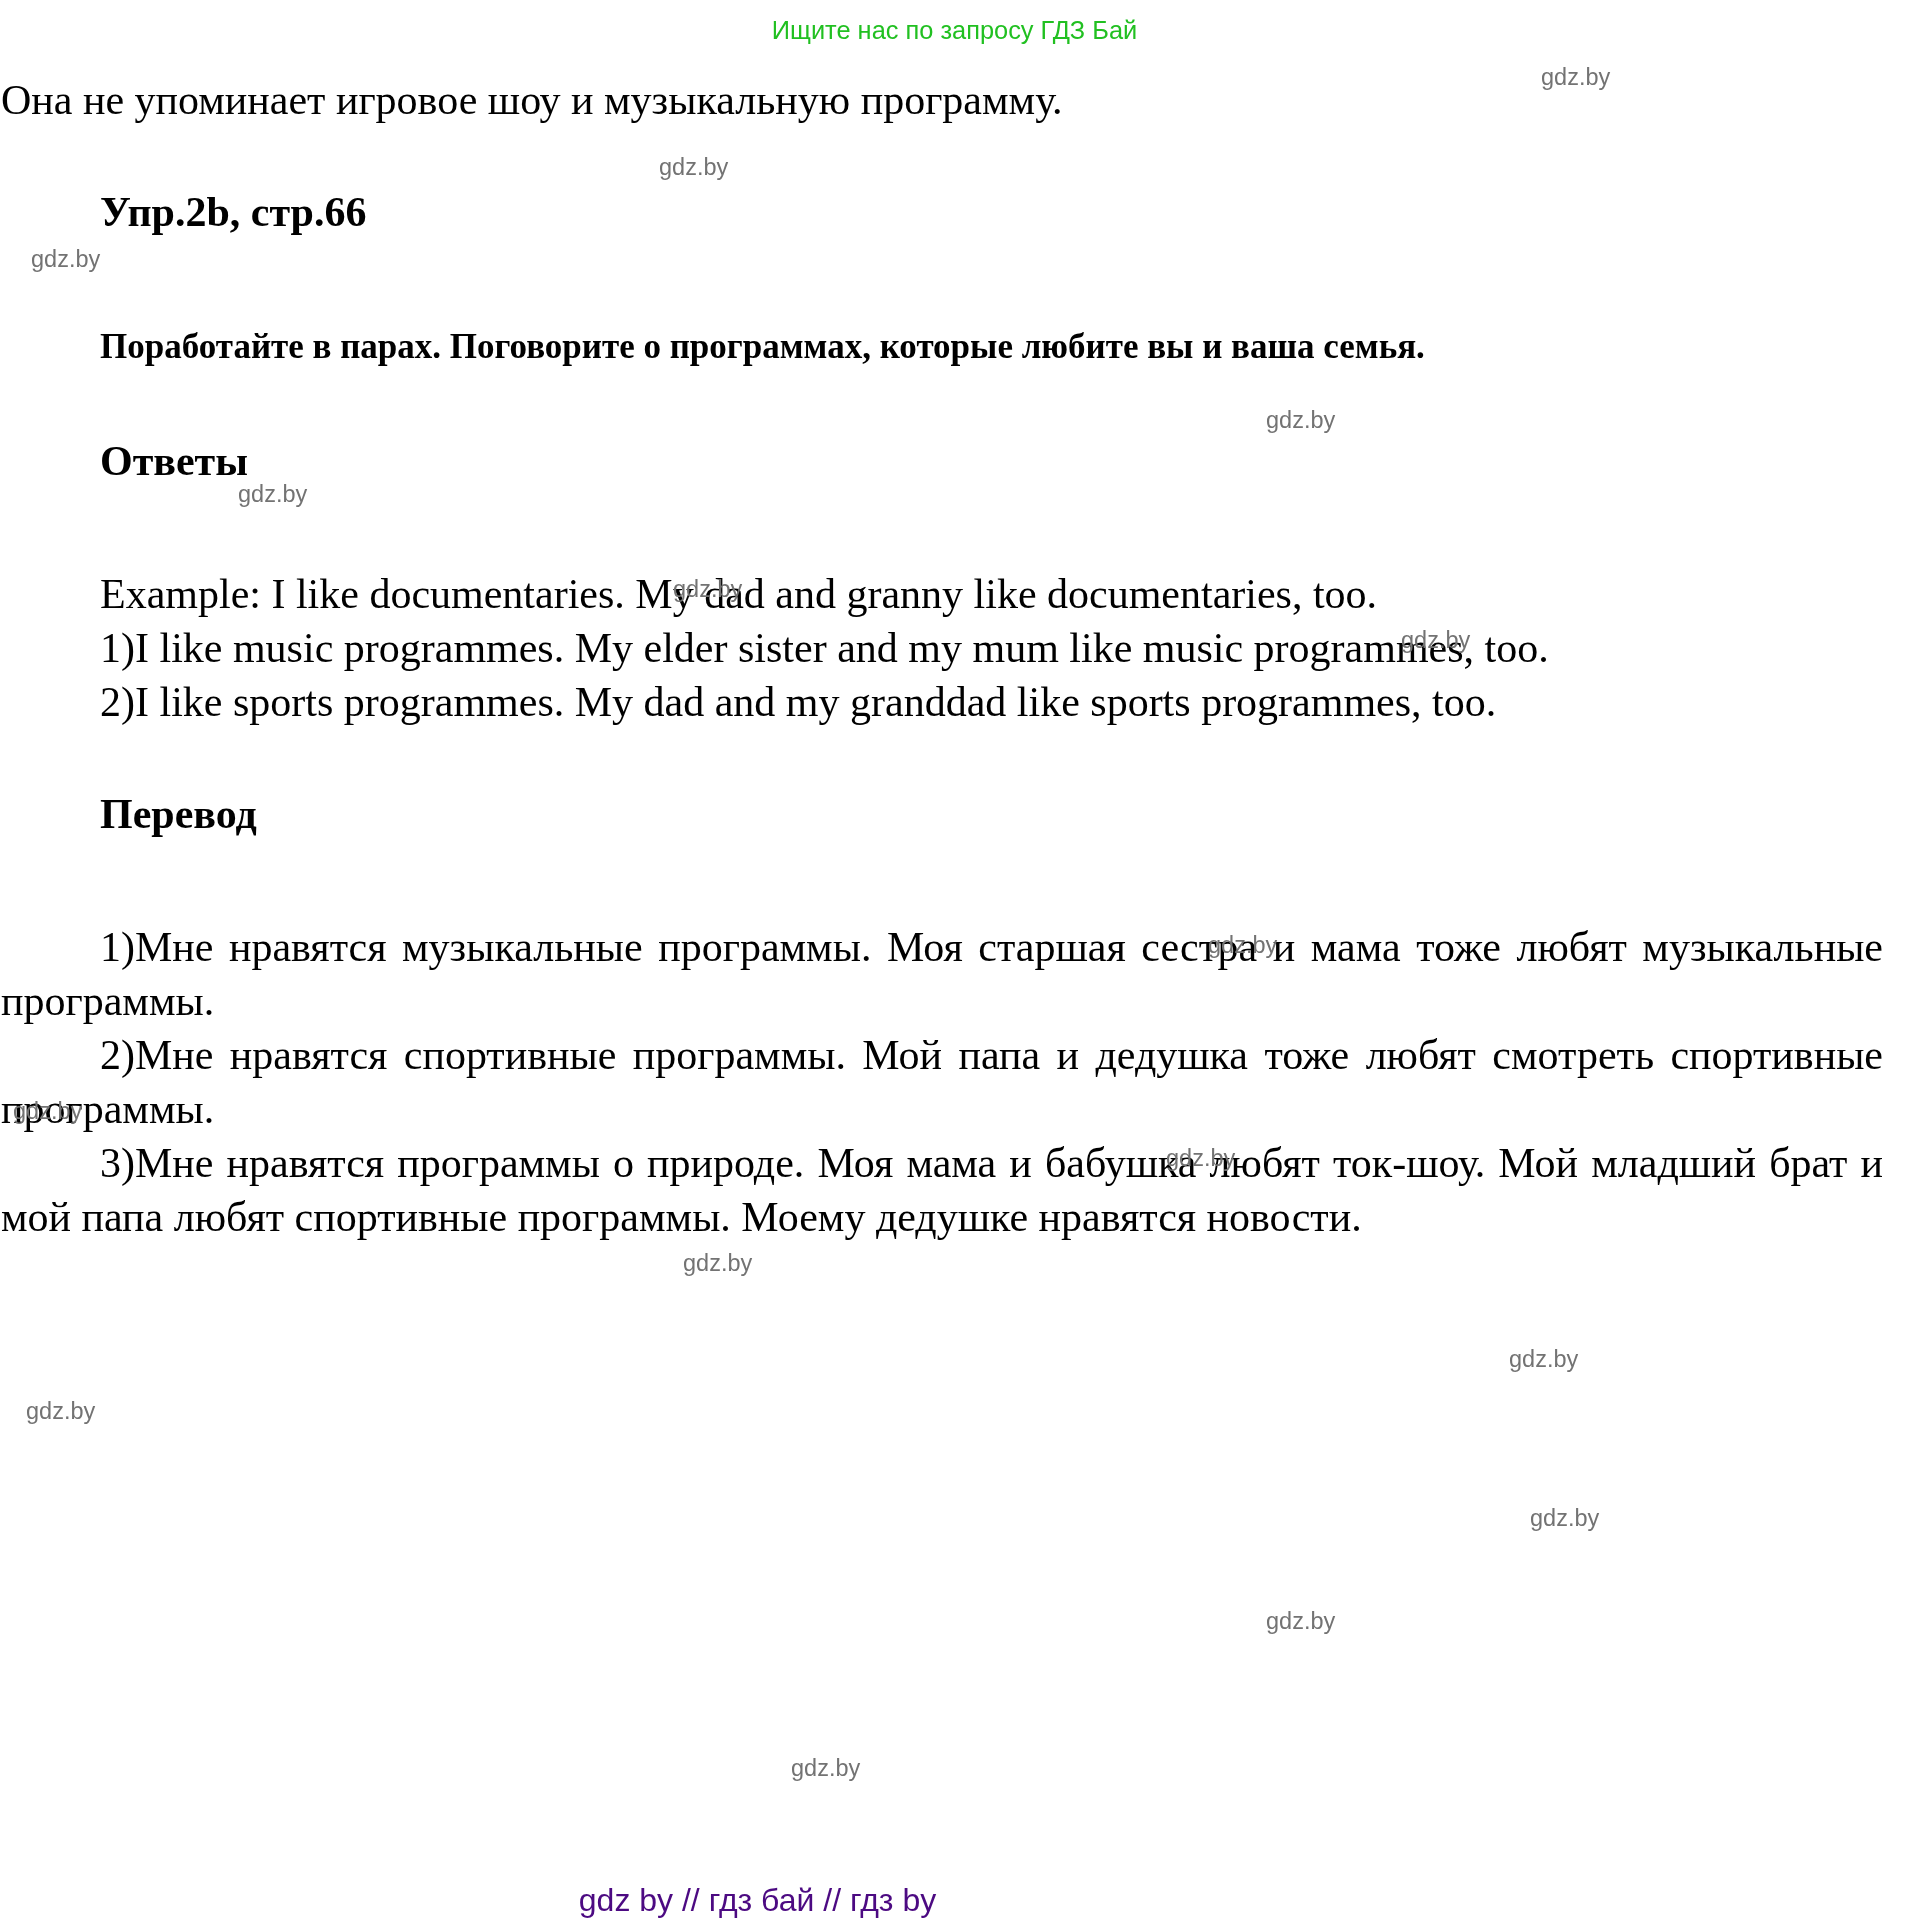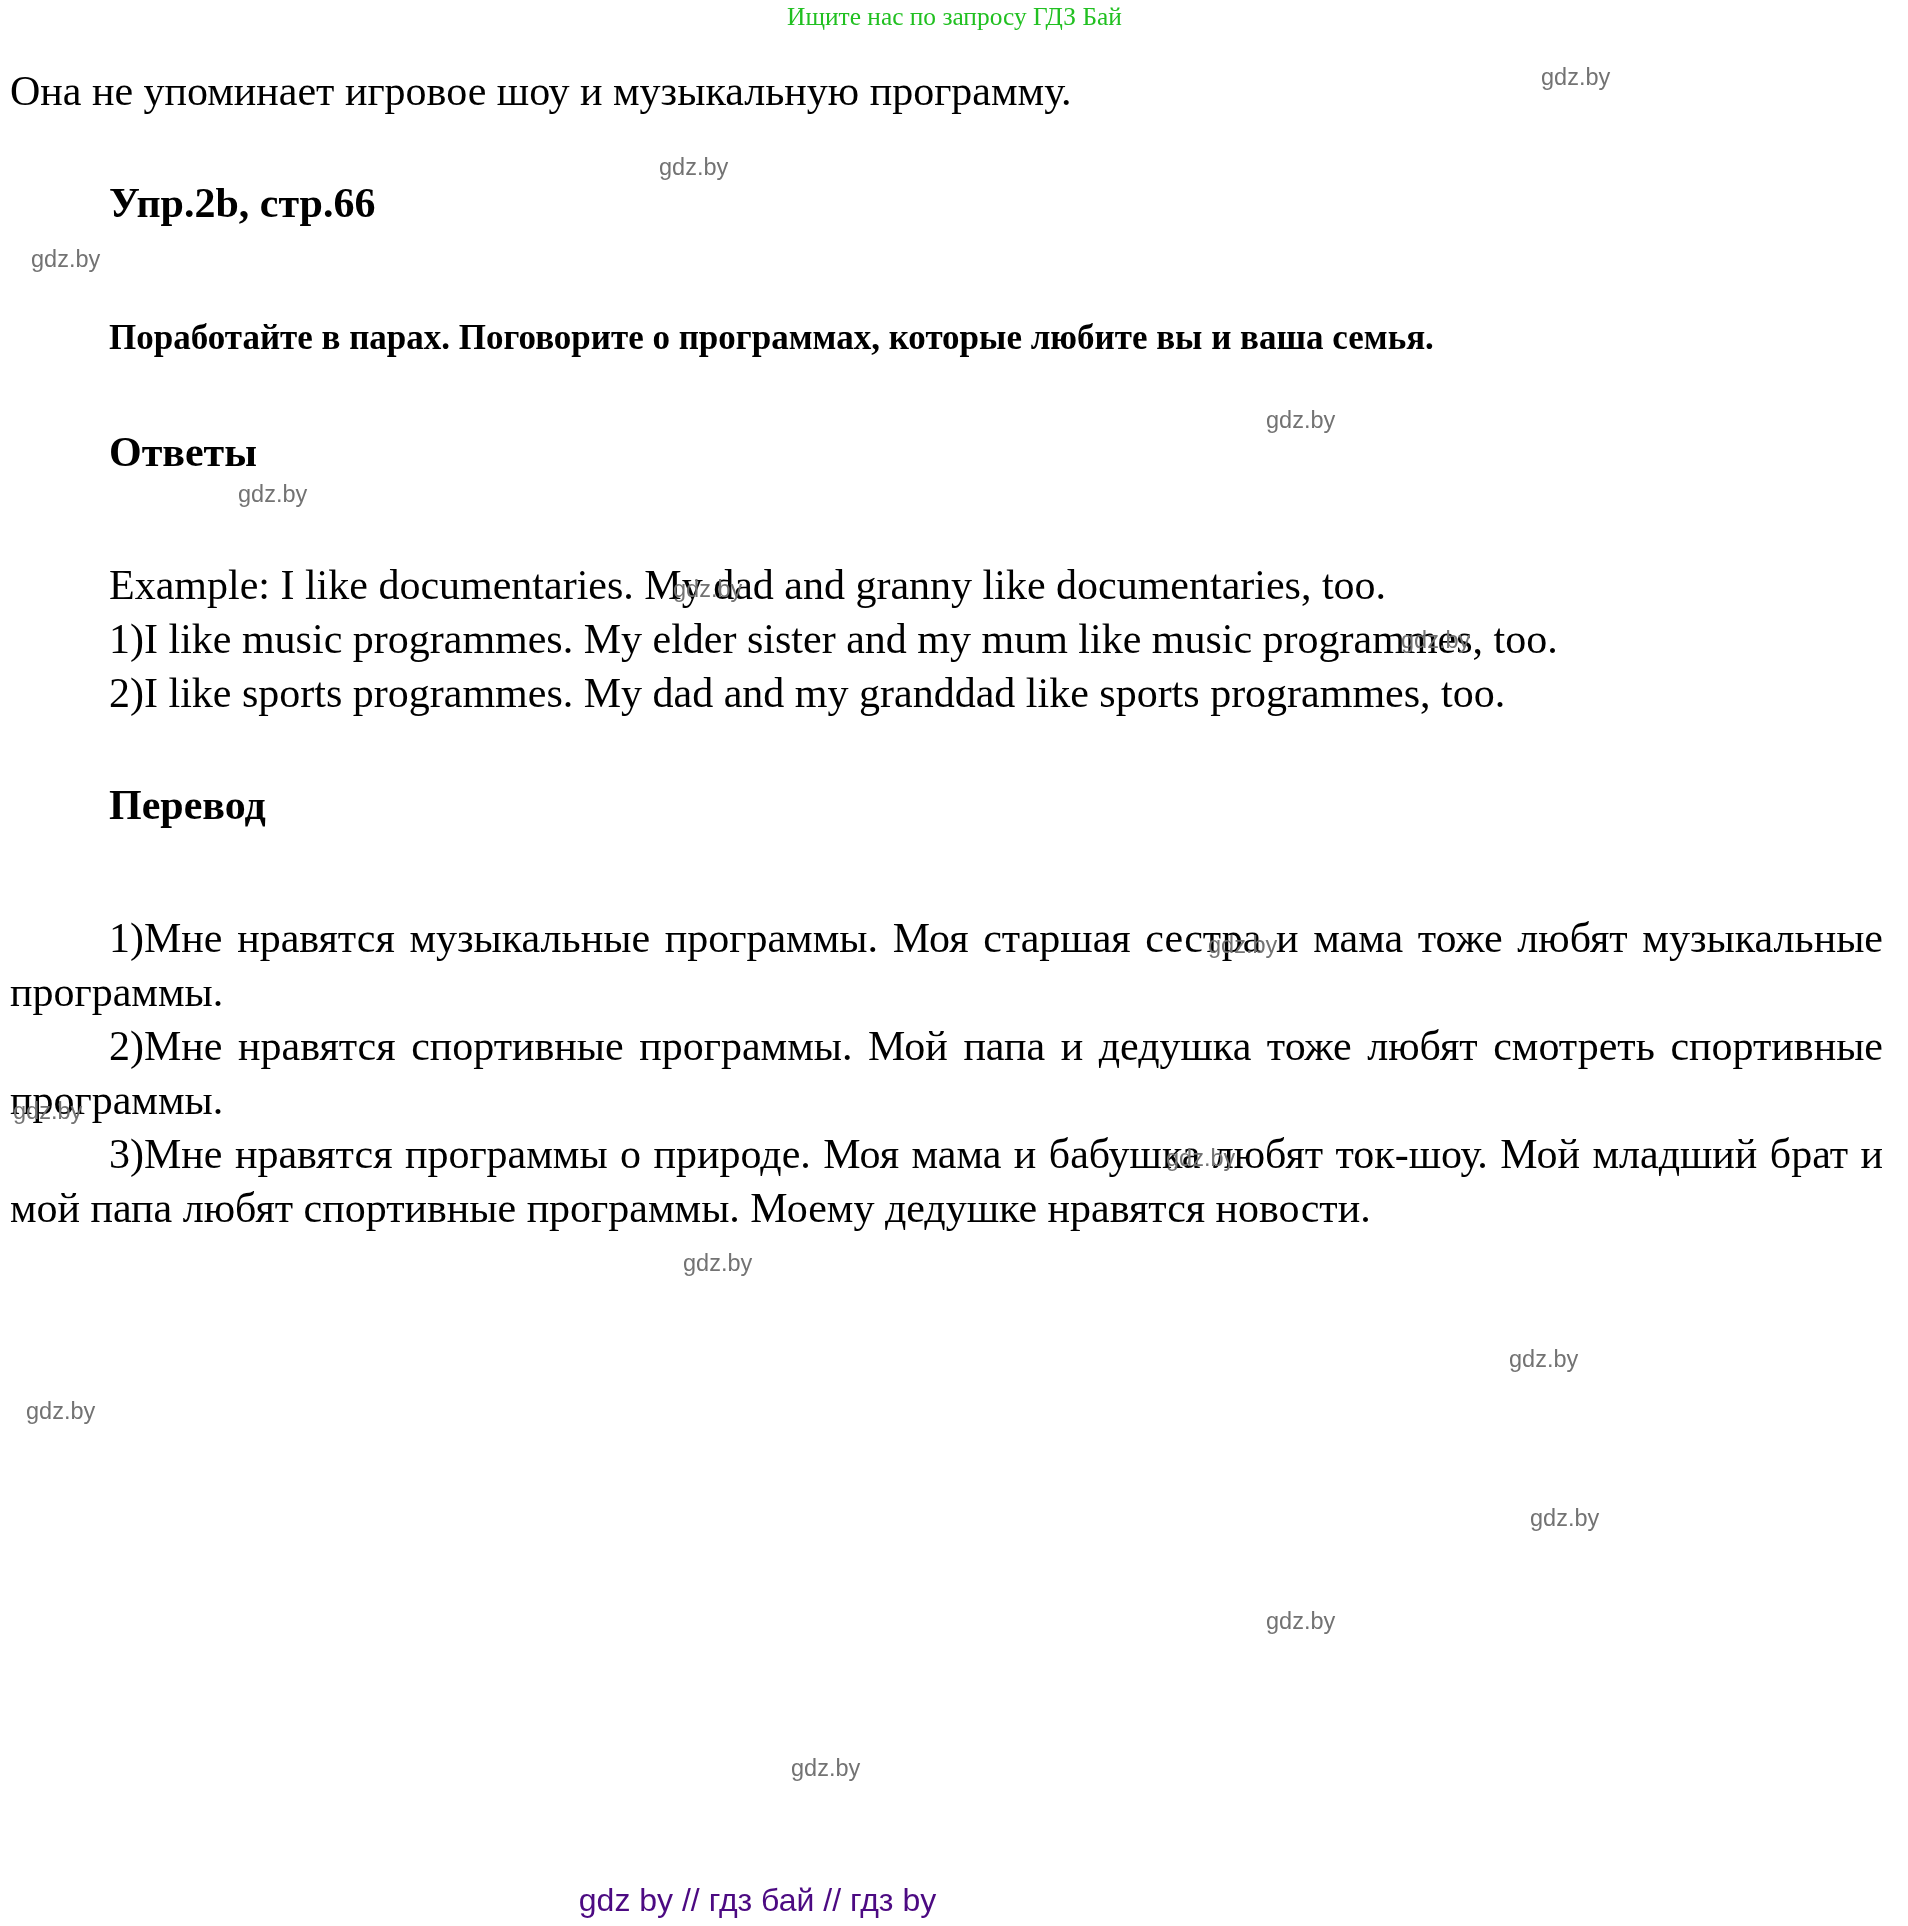--- a/index.html
+++ b/index.html
@@ -12,38 +12,38 @@
     height: 1927px;
     position: relative;
     overflow: hidden;
     font-family: "Liberation Serif", "DejaVu Serif", serif;
     color: #000000;
   }
 
   
   .promo-header {
     position: absolute;
-    top: 0;
+    top: 14px;
     left: 0;
     width: 1909px;
     text-align: center;
-    font-family: Liberation Serif, serif;
+    font-family: Liberation Sans, sans-serif;
     font-size: 25.4px;
     line-height: 32px;
     color: #21c021;
     white-space: nowrap;
   }
 
   
   .page {
     position: absolute;
-    top: 64px;
+    top: 73px;
     left: 0;
     width: 1909px;
-    padding: 0 26px 0 10px;
+    padding: 0 26px 0 1px;
     box-sizing: border-box;
   }
 
   .para {
     font-size: 42px;
     line-height: 54px;
     text-align: justify;
     text-justify: inter-word;
     margin: 0;
     hyphens: none;

